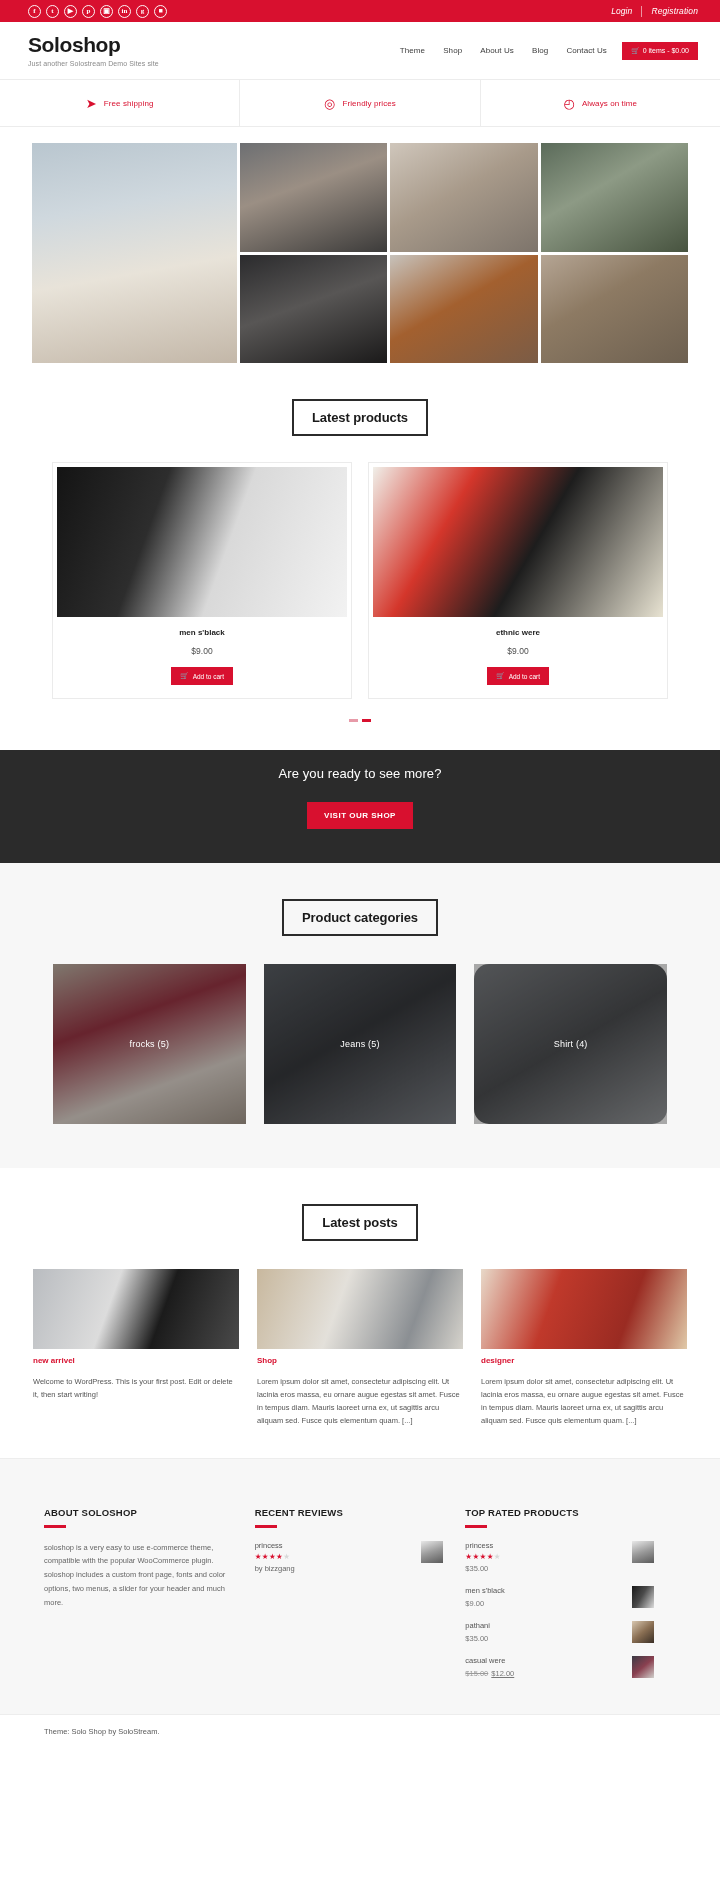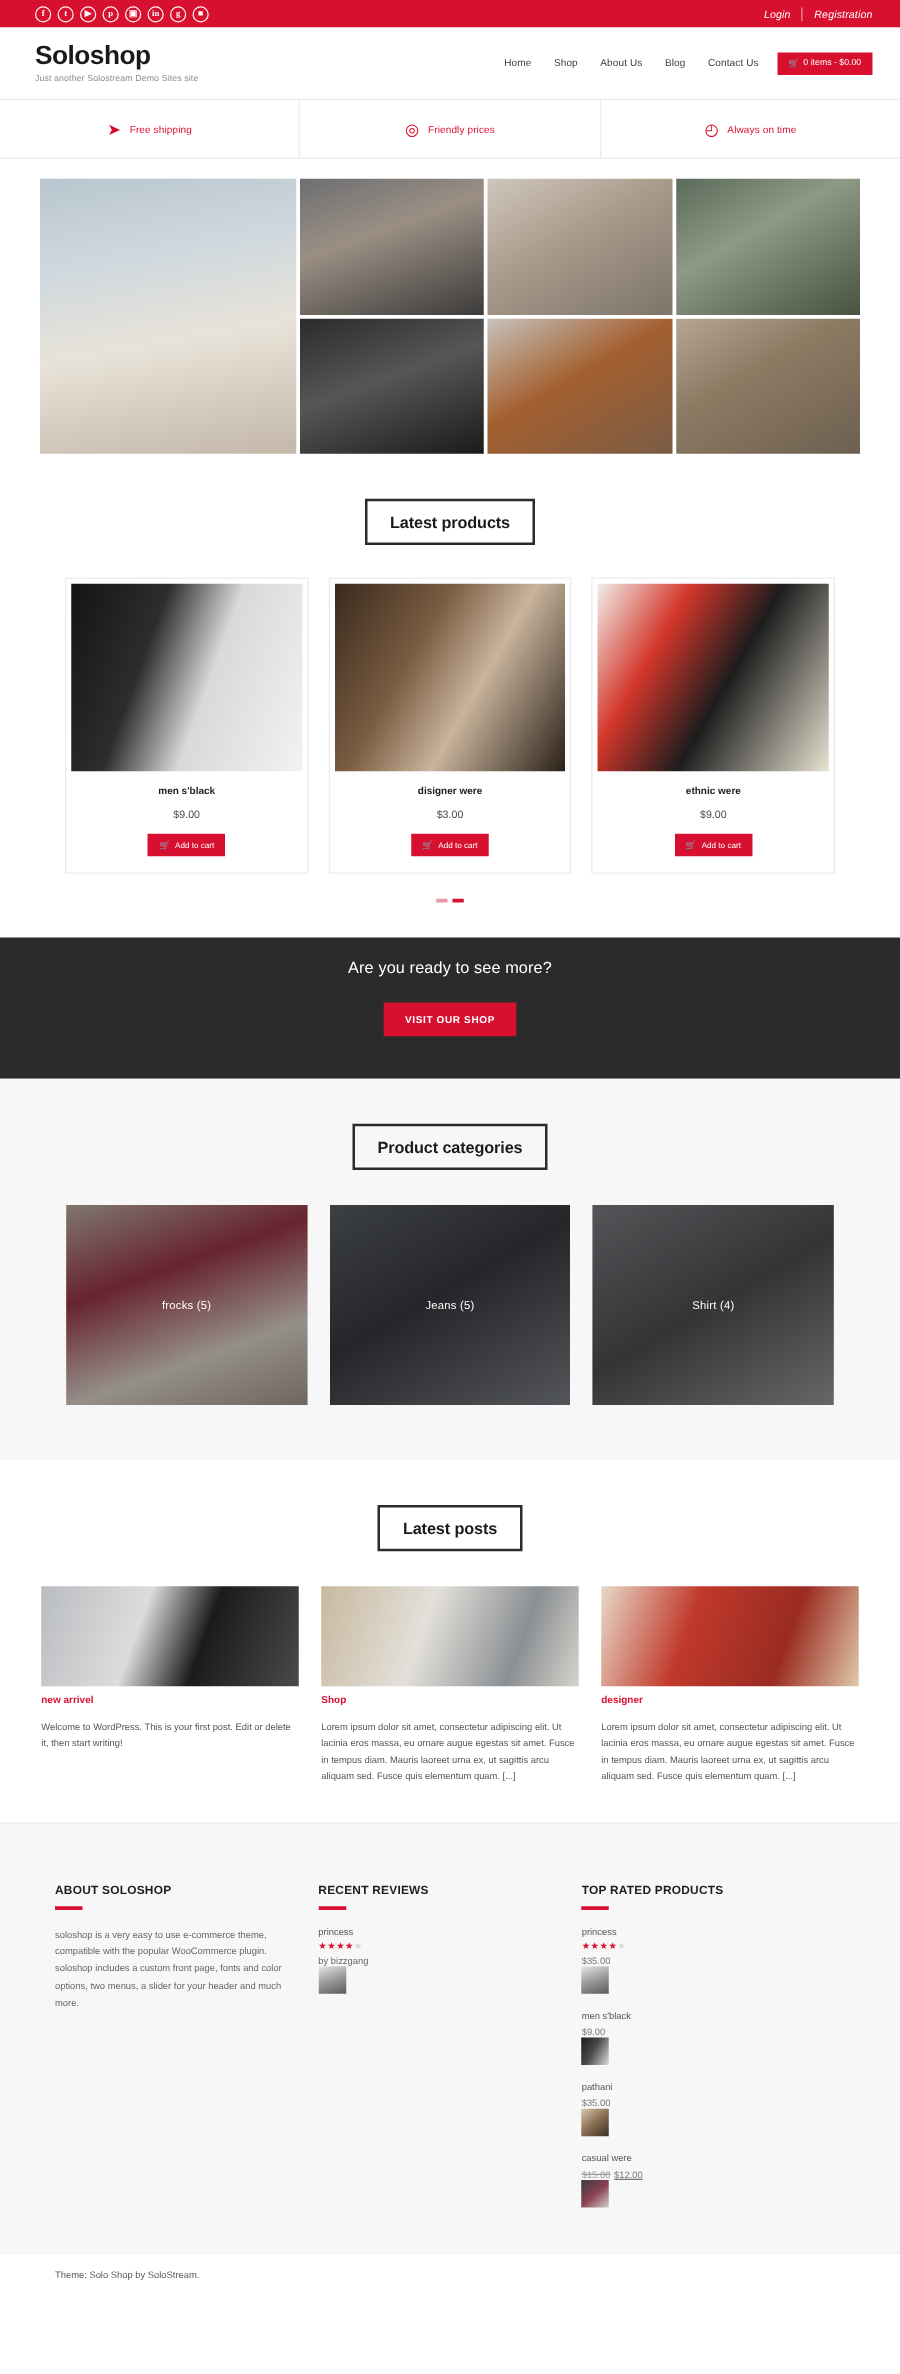--- a/index.html
+++ b/index.html
@@ -152,21 +152,21 @@
   .cats-row { display: flex; padding: 28px 44px 0; }
   .cat-card {
     flex: 1; margin: 0 9px;
     height: 160px;
     position: relative;
     background-size: cover; background-position: center;
     display: flex; align-items: center; justify-content: center;
   }
   .c1 { background: linear-gradient(160deg,#b6a99a 0%,#8e2232 35%,#d9cfc6 70%,#9a8d80 100%); }
   .c2 { background: linear-gradient(150deg,#4a4f55 0%,#24262a 45%,#6e7278 100%); }
-  .c3 { background: linear-gradient(150deg,#6e7175 0%,#3b3d40 50%,#8b8e91 100%); }
+  .c3 { background: linear-gradient(150deg,#6e7175 0%,#3b3d40 50%,#8b8e91 100%); border-radius: 15px; }
   .cat-overlay { position: absolute; inset: 0; background: rgba(40,40,40,.38); }
   .cat-label {
     position: relative; z-index: 2;
     color: #fff; font-size: 9px; font-weight: normal;
     letter-spacing: .2px;
   }
 
   
   .posts-sec { padding: 36px 0 30px; }
   .posts-row { display: flex; padding: 28px 24px 0; }
@@ -188,21 +188,21 @@
   .fcol { flex: 1; padding-right: 22px; }
   .fcol:nth-child(2) { flex: 1; }
   .fcol:nth-child(3) { flex: 1; }
   .ftitle {
     font-size: 9.5px; font-weight: bold; color: #1d1d1d;
     letter-spacing: .2px;
   }
   .frule { width: 22px; height: 3px; background: #d8102f; margin-top: 7px; }
   .ftext { font-size: 7.5px; color: #666; line-height: 1.85; margin-top: 13px; }
 
-  .review-item, .trp-item { display: flex; justify-content: space-between; align-items: flex-start; margin-top: 13px; flex-direction: column; }
+  .review-item, .trp-item { display: flex; justify-content: space-between; align-items: flex-start; margin-top: 13px; }
   .ri-left { flex: 1; }
   .ri-name { font-size: 7.5px; color: #555; }
   .stars { margin-top: 3px; font-size: 7.5px; letter-spacing: .4px; line-height: 1; }
   .star-on { color: #d8102f; }
   .star-off { color: #d8d8d8; }
   .ri-by { font-size: 7.5px; color: #666; margin-top: 4px; }
   .thumb { width: 22px; height: 22px; background-size: cover; background-position: center; flex-shrink: 0; }
   .t1 { background: linear-gradient(160deg,#e8e8e8 0%,#9a9a9a 50%,#5a5a5a 100%); }
   .t2 { background: linear-gradient(120deg,#1a1a1a 0%,#4a4a4a 45%,#dcdcdc 100%); }
   .t3 { background: linear-gradient(140deg,#d8c7b0 0%,#8a6f53 50%,#3a2f26 100%); }
@@ -239,21 +239,21 @@
   </div>
 </div>
 
 <div class="header">
   <div>
     <div class="brand-title">Soloshop</div>
     <div class="brand-tag">Just another Solostream Demo Sites site</div>
   </div>
   <div class="nav">
     <div id="nav-items" style="display:flex;align-items:center">
-        <a class="nav-item">Home</a>
+        <a class="nav-item">Theme</a>
         <a class="nav-item">Shop</a>
         <a class="nav-item">About Us</a>
         <a class="nav-item">Blog</a>
         <a class="nav-item">Contact Us</a>
       </div>
     <div class="cart-btn">
       <span class="cart-ico">🛒</span>
       <span>0 items - $0.00</span>
     </div>
   </div>
@@ -287,24 +287,20 @@
     </div>
   </div>
 </div>
 
 <div class="products-sec">
   <div class="sec-head">
     <div class="sec-head-box">Latest products</div>
   </div>
   <div class="products-row" id="product-list">
       <div class="product-card"><div class="product-img p1"></div><div class="product-name">men s'black</div><div class="product-price">$9.00</div><div class="addcart">
-          <span class="c-ico">🛒</span>
-          <span>Add to cart</span>
-        </div></div>
-      <div class="product-card"><div class="product-img p2"></div><div class="product-name">disigner were</div><div class="product-price">$3.00</div><div class="addcart">
           <span class="c-ico">🛒</span>
           <span>Add to cart</span>
         </div></div>
       <div class="product-card"><div class="product-img p3"></div><div class="product-name">ethnic were</div><div class="product-price">$9.00</div><div class="addcart">
           <span class="c-ico">🛒</span>
           <span>Add to cart</span>
         </div></div>
     </div>
   <div class="dots" id="carousel-dots">
       <span class="dot"></span>

